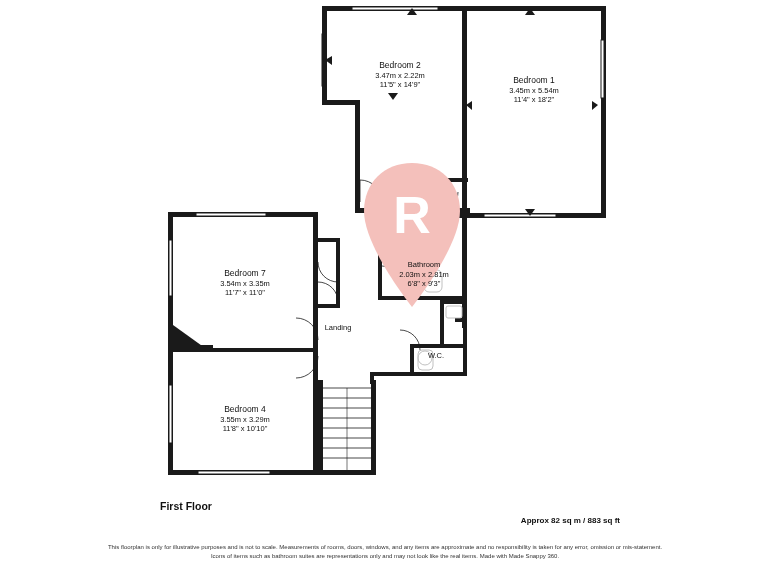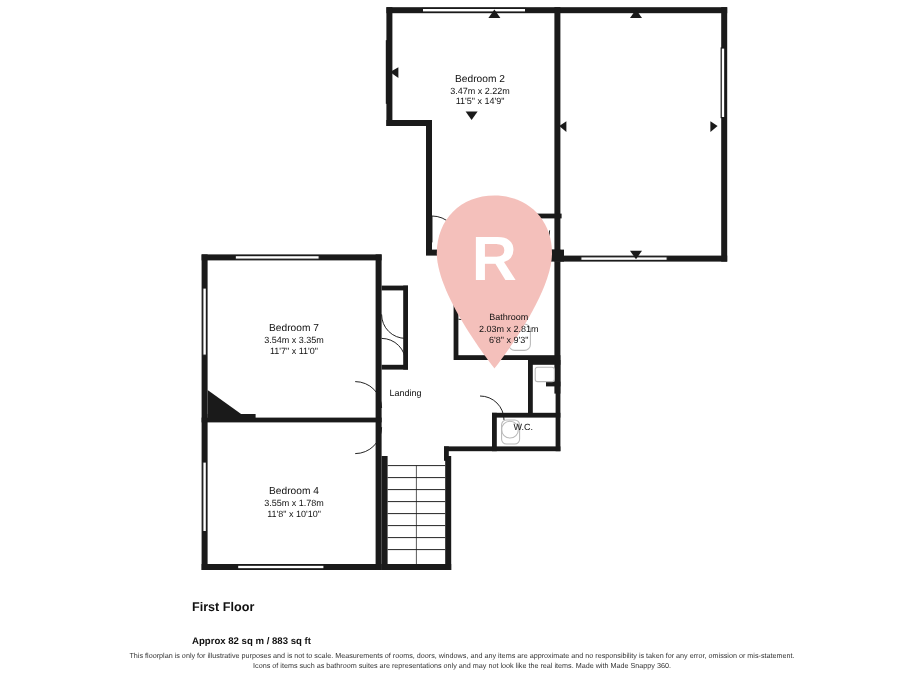--- a/index.html
+++ b/index.html
@@ -58,27 +58,28 @@
   .footer {
     position: absolute;
     left: 160px;
     top: 500px;
     width: 460px;
   }
   .floor-title {
     font-size: 10.5px;
     font-weight: bold;
     color: #111;
-    margin: 0 0 18px 0;
+    margin: 0 0 4px 0;
   }
   .floor-area {
     font-size: 8px;
     font-weight: bold;
     color: #111;
     margin: 0;
+    text-align: right;
   }
   .disclaimer {
     position: absolute;
     left: 100px;
     top: 543px;
     width: 570px;
     text-align: center;
     font-size: 6px;
     color: #333;
     line-height: 1.5;
@@ -239,30 +240,35 @@
     <path d="M60 8 C32 8 12 28 12 56 C12 92 60 152 60 152 C60 152 108 92 108 56 C108 28 88 8 60 8 Z" fill="#f4c0bb"></path>
     <text x="60" y="78" text-anchor="middle" font-family="Liberation Sans, sans-serif" font-size="52" font-weight="bold" fill="#ffffff">R</text>
   </svg>
 
   <div class="label" style="left:340px; top:60px; width:120px;">
     <span class="name">Bedroom 2</span>
     <span class="dim">3.47m x 2.22m</span>
     <span class="dim2">11'5" x 14'9"</span>
   </div>
 
+  <div class="label" style="left:474px; top:75px; width:120px;">
+    <span class="name">Bedroom 1</span>
+    <span class="dim">3.45m x 5.54m</span>
+    <span class="dim2">11'4" x 18'2"</span>
+  </div>
 
   <div class="label" style="left:185px; top:268px; width:120px;">
     <span class="name">Bedroom 7</span>
     <span class="dim">3.54m x 3.35m</span>
     <span class="dim2">11'7" x 11'0"</span>
   </div>
 
   <div class="label" style="left:185px; top:404px; width:120px;">
     <span class="name">Bedroom 4</span>
-    <span class="dim">3.55m x 1.78m</span>
+    <span class="dim">3.55m x 3.29m</span>
     <span class="dim2">11'8" x 10'10"</span>
   </div>
 
   <div class="label label-small" style="left:368px; top:260px; width:112px;">
     <span class="name">Bathroom</span>
     <span class="dim">2.03m x 2.81m</span>
     <span class="dim2">6'8" x 9'3"</span>
   </div>
 
   <div class="label label-small" style="left:298px; top:323px; width:80px;">

